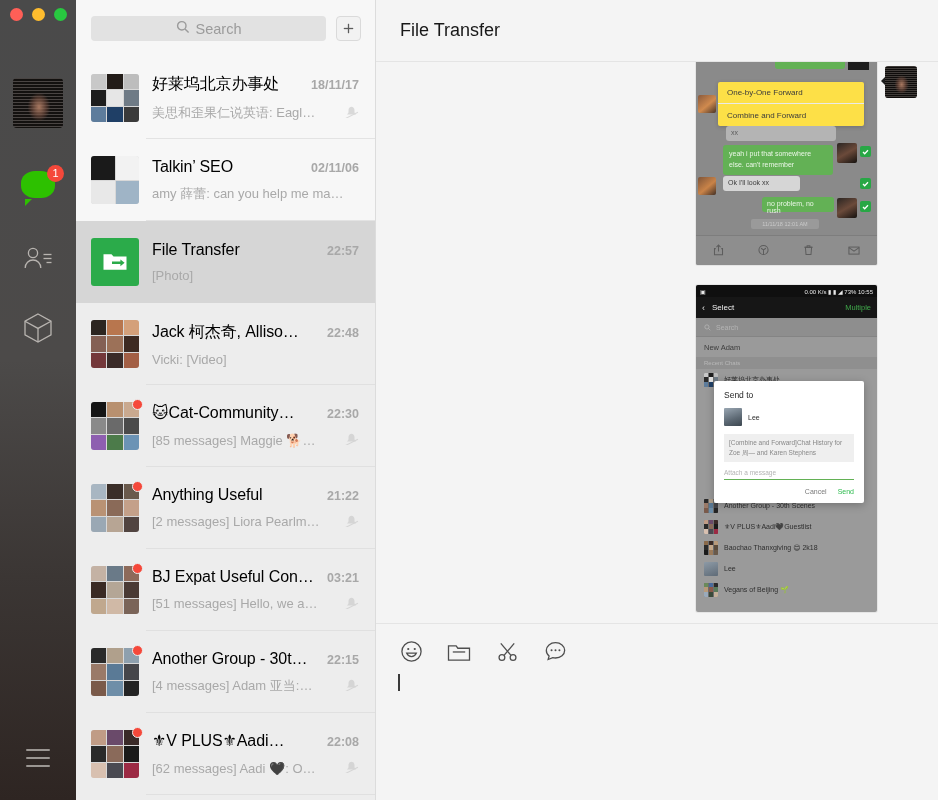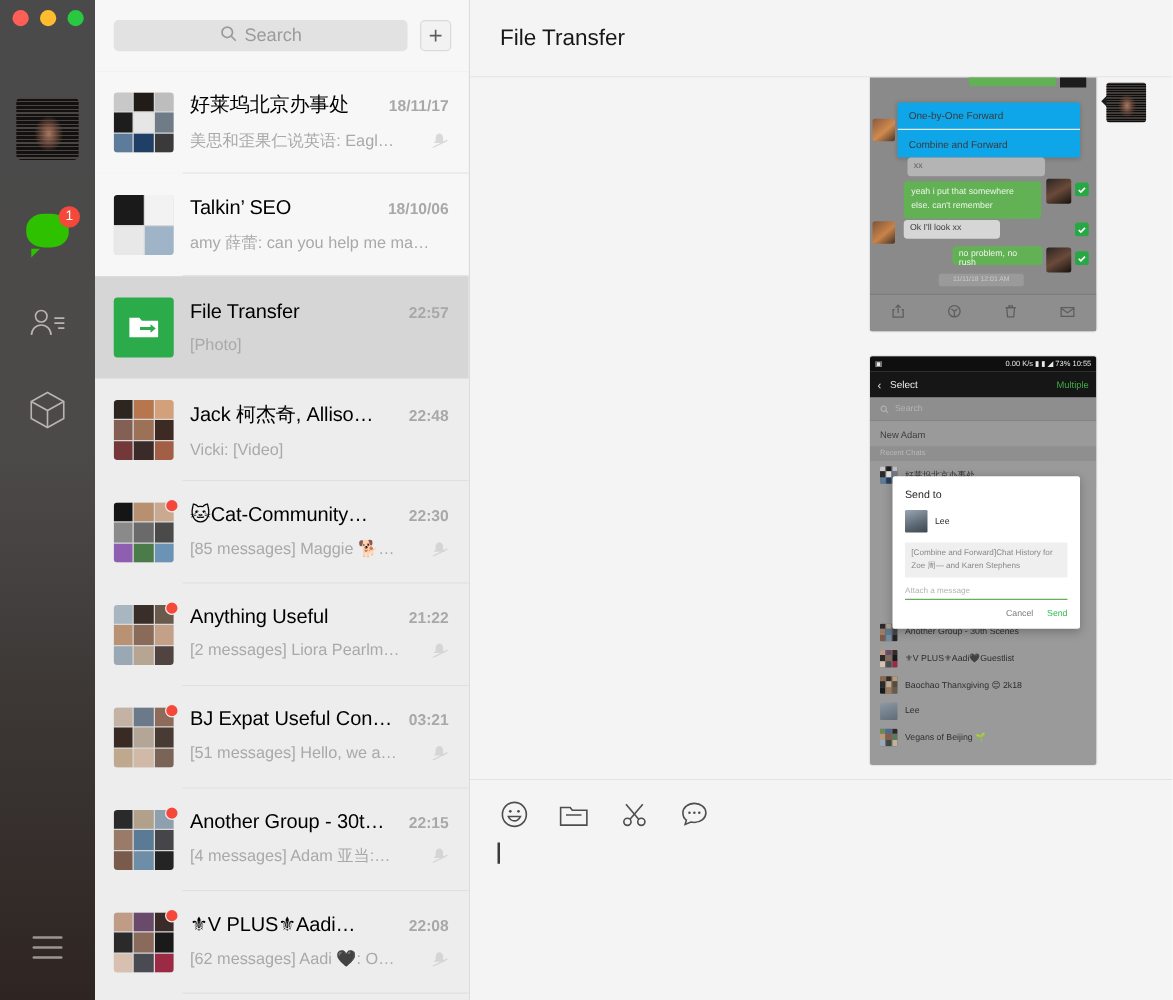--- a/index.html
+++ b/index.html
@@ -125,21 +125,21 @@
     display: flex; align-items: center; justify-content: center;
   }
 
   .row-text { flex: 1; min-width: 0; display: flex; flex-direction: column; gap: 9px; }
   .row-top { display: flex; align-items: baseline; gap: 8px; }
   .row-title {
     font-size: 16px; color: #000; white-space: nowrap; overflow: hidden;
     text-overflow: ellipsis; flex: 1; min-width: 0; letter-spacing: -.1px;
   }
   .row-time { font-size: 12.5px; color: #a8a8a8; flex: 0 0 auto; font-weight: bold; }
-  .row-bottom { display: flex; gap: 24px; }
+  .row-bottom { display: flex; align-items: center; gap: 24px; }
   .row-sub {
     font-size: 13px; color: #a9a9a9; white-space: nowrap; overflow: hidden;
     text-overflow: ellipsis; flex: 1; min-width: 0;
   }
   .mute { flex: 0 0 auto; opacity: .55; }
 
   
   .main { flex: 1; height: 800px; display: flex; flex-direction: column; background: #f4f4f4; }
   .main-header {
     height: 62px; flex: 0 0 62px; display: flex; align-items: center;
@@ -157,21 +157,21 @@
   .shot1 {
     left: 320px; top: -5px; width: 181px; height: 208px;
     background: #8a8a8a; border-radius: 2px; overflow: hidden;
     box-shadow: 0 0 0 1px rgba(0,0,0,.06);
   }
   .s1-topgreen { position: absolute; left: 79px; top: 0px; width: 70px; height: 12px; background: #63b155; border-radius: 3px; }
   .s1-topblack { position: absolute; left: 152px; top: 0px; width: 21px; height: 13px; background: #1d1d1d; }
 
   .s1-menu {
     position: absolute; left: 22px; top: 25px; width: 146px;
-    background: #0ea5e9; border-radius: 2px; overflow: hidden;
+    background: #fde047; border-radius: 2px; overflow: hidden;
     box-shadow: 0 1px 4px rgba(0,0,0,.18);
   }
   .s1-menu-item {
     height: 22px; padding: 0 9px; display: flex; align-items: center;
     font-size: 8px; color: #3b3b3b; border-bottom: 1px solid #eaeaea;
   }
   .s1-menu-item:last-child { border-bottom: none; }
 
   .s1-grey-bub {
     position: absolute; left: 30px; top: 69px; width: 110px; height: 15px;
@@ -422,21 +422,21 @@
           <div class="avatar g2">
             <i style="background:#1a1a1a"></i>
               <i style="background:#f2f2f2"></i>
             <i style="background:#e8e8e8"></i>
               <i style="background:#9fb4c6"></i>
           </div>
         </div>
         <div class="row-text">
           <div class="row-top">
             <span class="row-title">Talkin’ SEO</span>
-            <span class="row-time">18/10/06</span>
+            <span class="row-time">02/11/06</span>
           </div>
           <div class="row-bottom">
             <span class="row-sub">amy 薛蕾: can you help me ma…</span>
           </div>
         </div>
       </div>
 
       <div class="chat-row active">
         <div class="av-wrap">
           <div class="ft-avatar">

